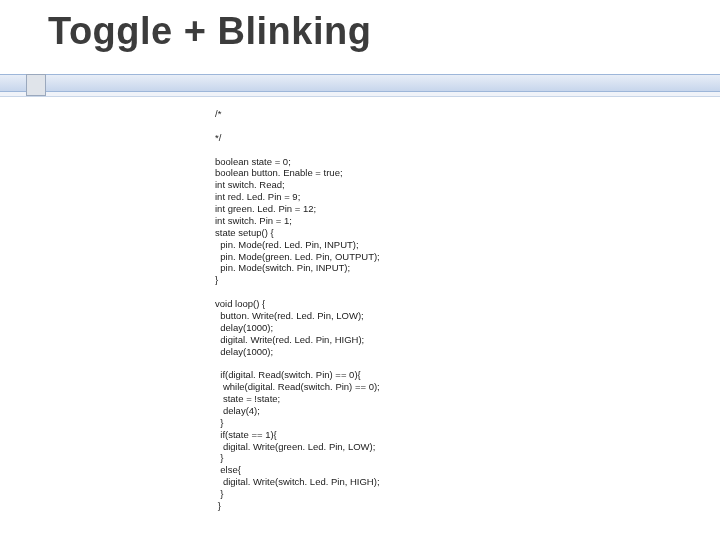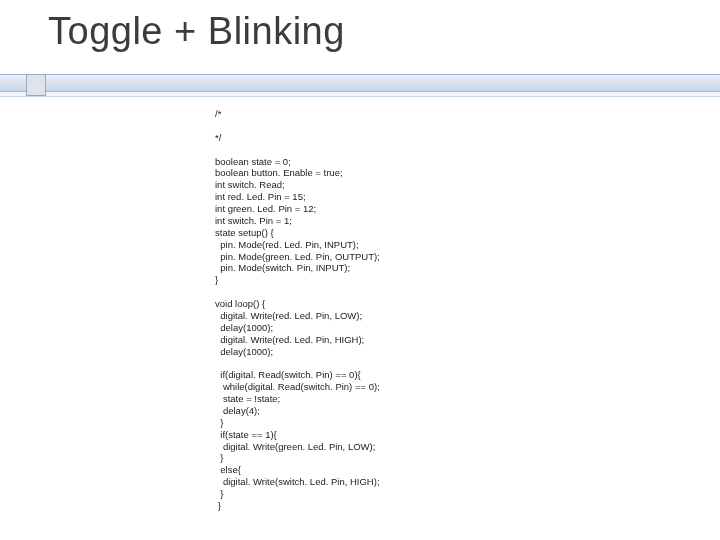--- a/index.html
+++ b/index.html
@@ -15,21 +15,21 @@
     position: relative;
     width: 720px;
     height: 540px;
     box-sizing: border-box;
   }
   .title {
     position: absolute;
     top: 10px;
     left: 48px;
     font-size: 38px;
-    font-weight: 400;
+    font-weight: 700;
     color: #3c3c3c;
     letter-spacing: 0.5px;
   }
   .bar-group {
     position: absolute;
     top: 74px;
     left: 0;
     width: 720px;
   }
   .bar-top {
@@ -76,31 +76,31 @@
   </div>
   <div class="block-accent"></div>
 
   <div class="code"><span>/*</span>
 <span></span>
 <span>*/</span>
 <span></span>
 <span>boolean state = 0;</span>
 <span>boolean button. Enable = true;</span>
 <span>int switch. Read;</span>
-<span>int red. Led. Pin = 15;</span>
+<span>int red. Led. Pin = 9;</span>
 <span>int green. Led. Pin = 12;</span>
 <span>int switch. Pin = 1;</span>
 <span>state setup() {</span>
 <span>  pin. Mode(red. Led. Pin, INPUT);</span>
 <span>  pin. Mode(green. Led. Pin, OUTPUT);</span>
 <span>  pin. Mode(switch. Pin, INPUT);</span>
 <span>}</span>
 <span></span>
 <span>void loop() {</span>
-<span>  digital. Write(red. Led. Pin, LOW);</span>
+<span>  button. Write(red. Led. Pin, LOW);</span>
 <span>  delay(1000);</span>
 <span>  digital. Write(red. Led. Pin, HIGH);</span>
 <span>  delay(1000);</span>
 <span></span>
 <span>  if(digital. Read(switch. Pin) == 0){</span>
 <span>   while(digital. Read(switch. Pin) == 0);</span>
 <span>   state = !state;</span>
 <span>   delay(4);</span>
 <span>  }</span>
 <span>  if(state == 1){</span>

